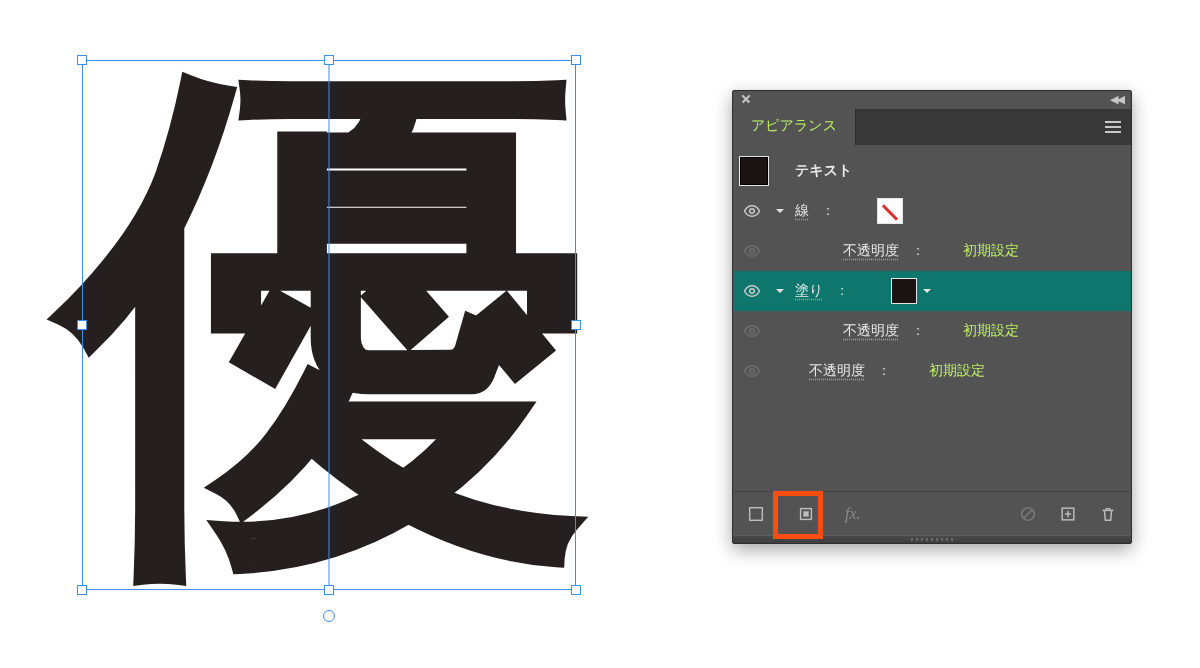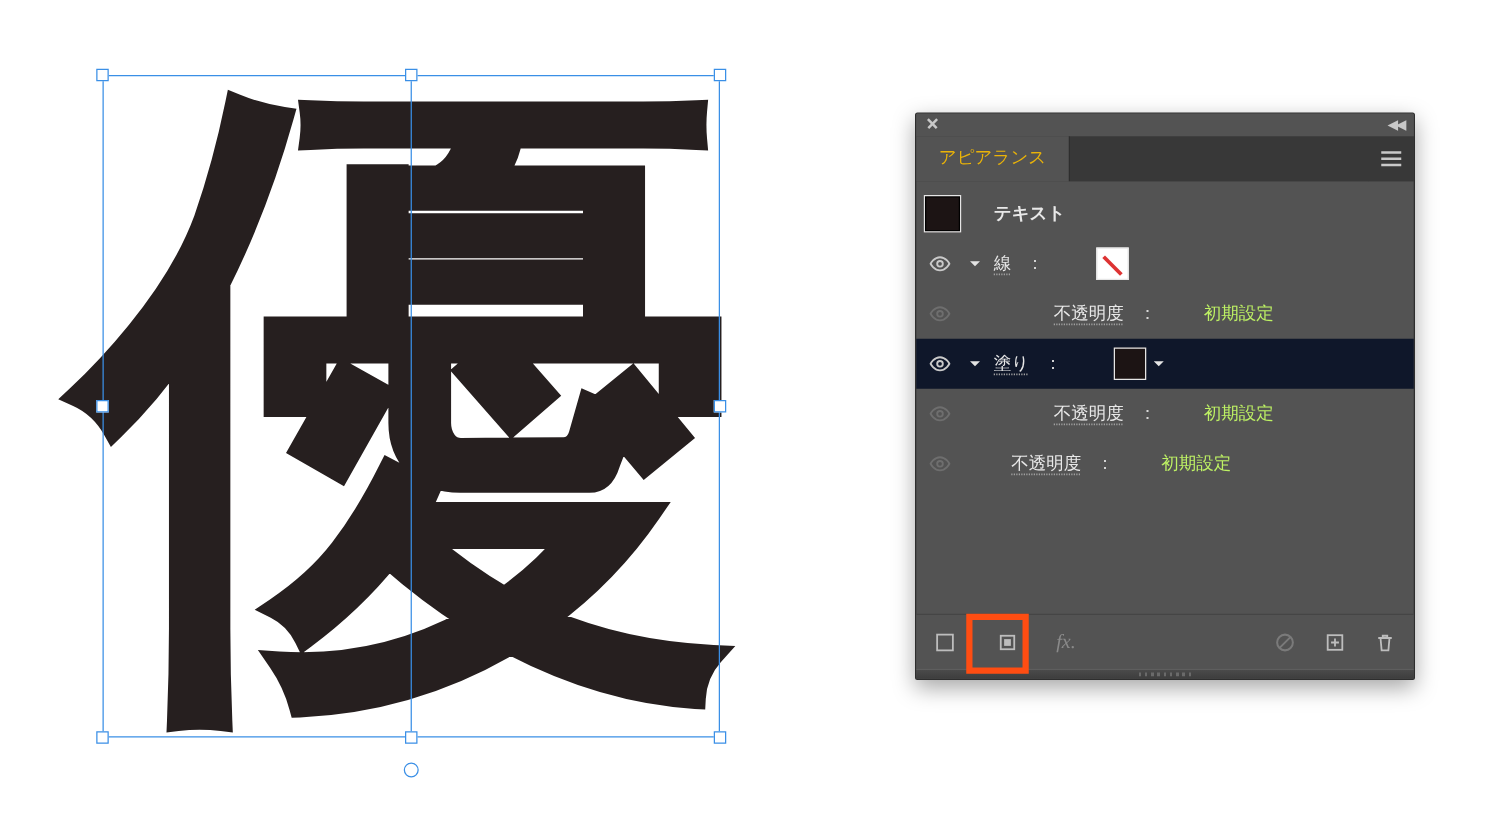--- a/index.html
+++ b/index.html
@@ -111,21 +111,21 @@
   }
 
   .panel-header {
     display: flex; align-items: stretch;
     background: #383838;
     height: 36px;
   }
   .tab {
     background: #535353;
     padding: 8px 18px 8px 18px;
-    color: #eab308;
+    color: #bef264;
     font-size: 14px;
     border-right: 1px solid #2e2e2e;
     position: relative;
     top: 0;
   }
   .spacer { flex: 1; background: #383838; }
   .burger {
     width: 36px; display: flex; align-items: center; justify-content: center;
     background: #383838;
     cursor: pointer;
@@ -142,21 +142,21 @@
     padding: 6px 0 0 0;
   }
 
   .row {
     display: flex;
     align-items: center;
     height: 40px;
     padding: 0 18px 0 6px;
     gap: 8px;
   }
-  .row.selected { background: #0f172a; }
+  .row.selected { background: #0f766e; }
   .row .indent1 { width: 28px; flex: none; }
   .row .indent2 { width: 62px; flex: none; }
 
   .eye {
     width: 26px; height: 26px; flex: none;
     display: flex; align-items: center; justify-content: center;
     color: #c9c9c9;
   }
   .eye.dim { color: #6e6e6e; }
   .eye svg { width: 18px; height: 18px; }

